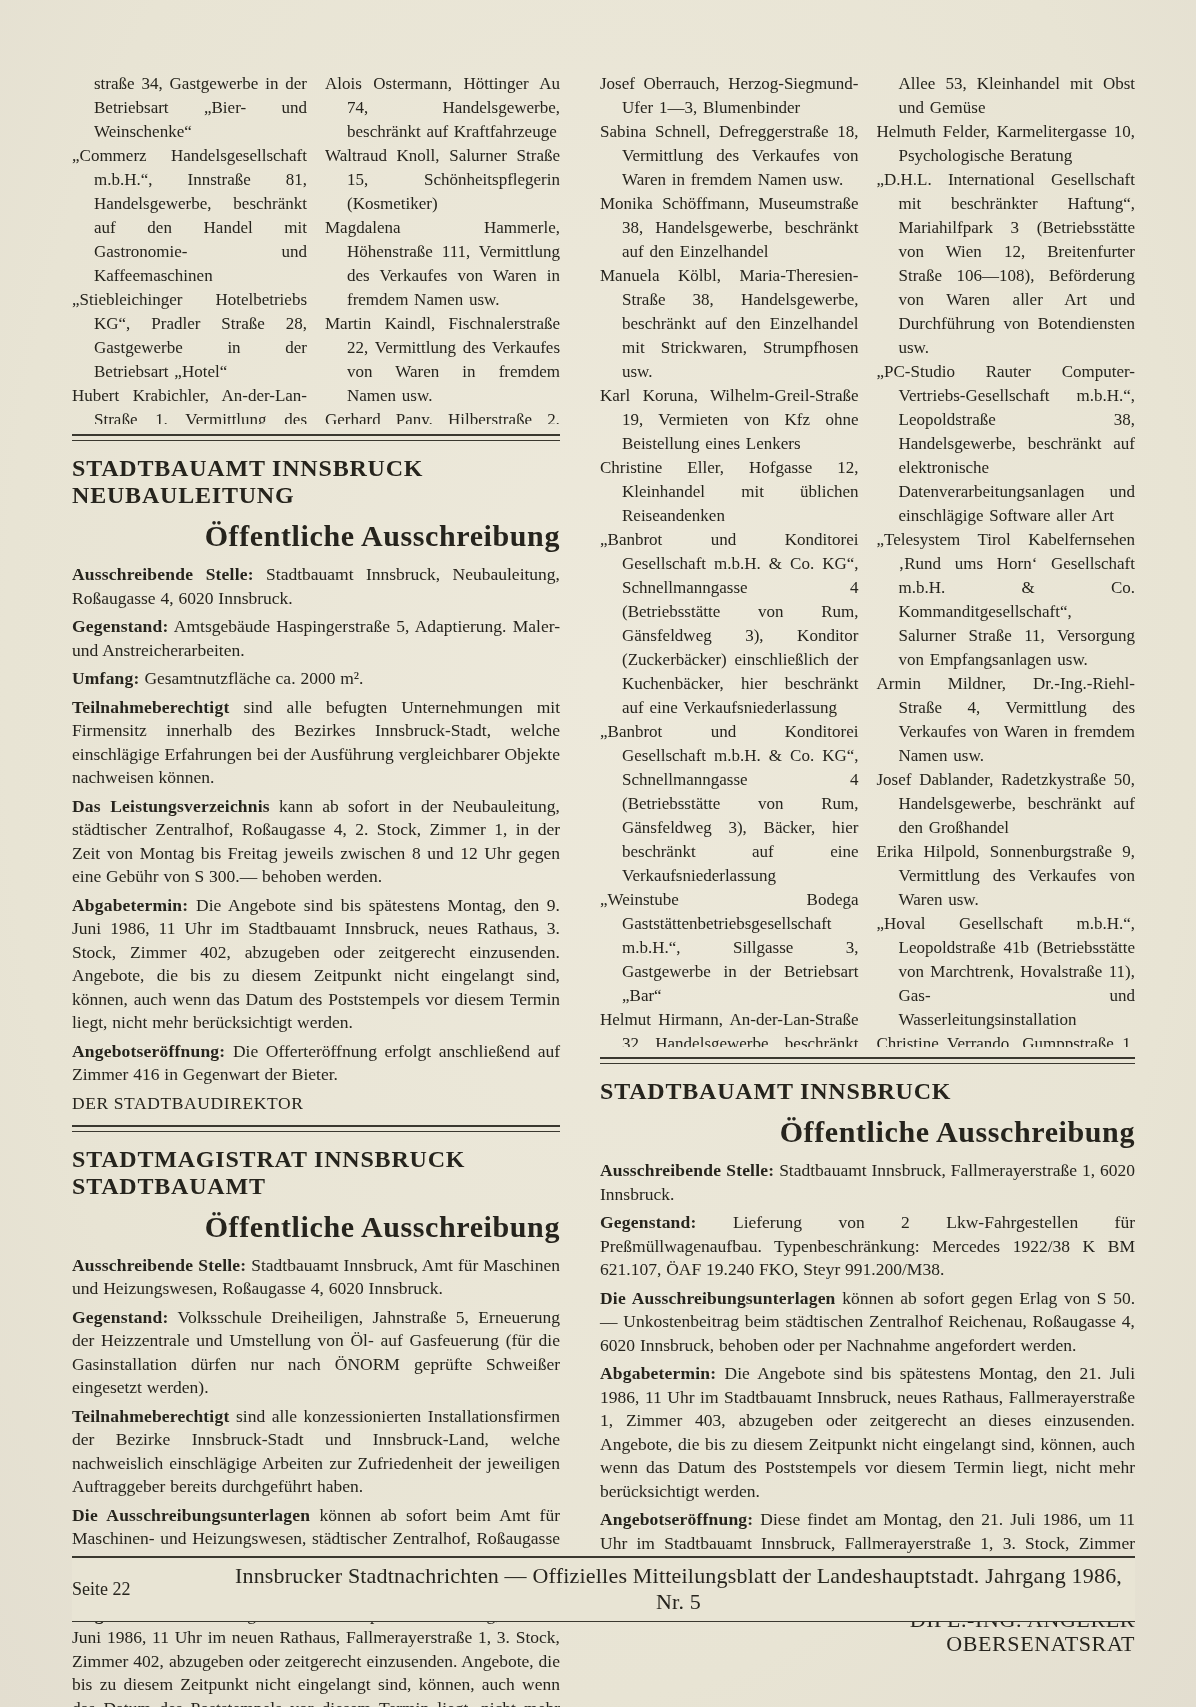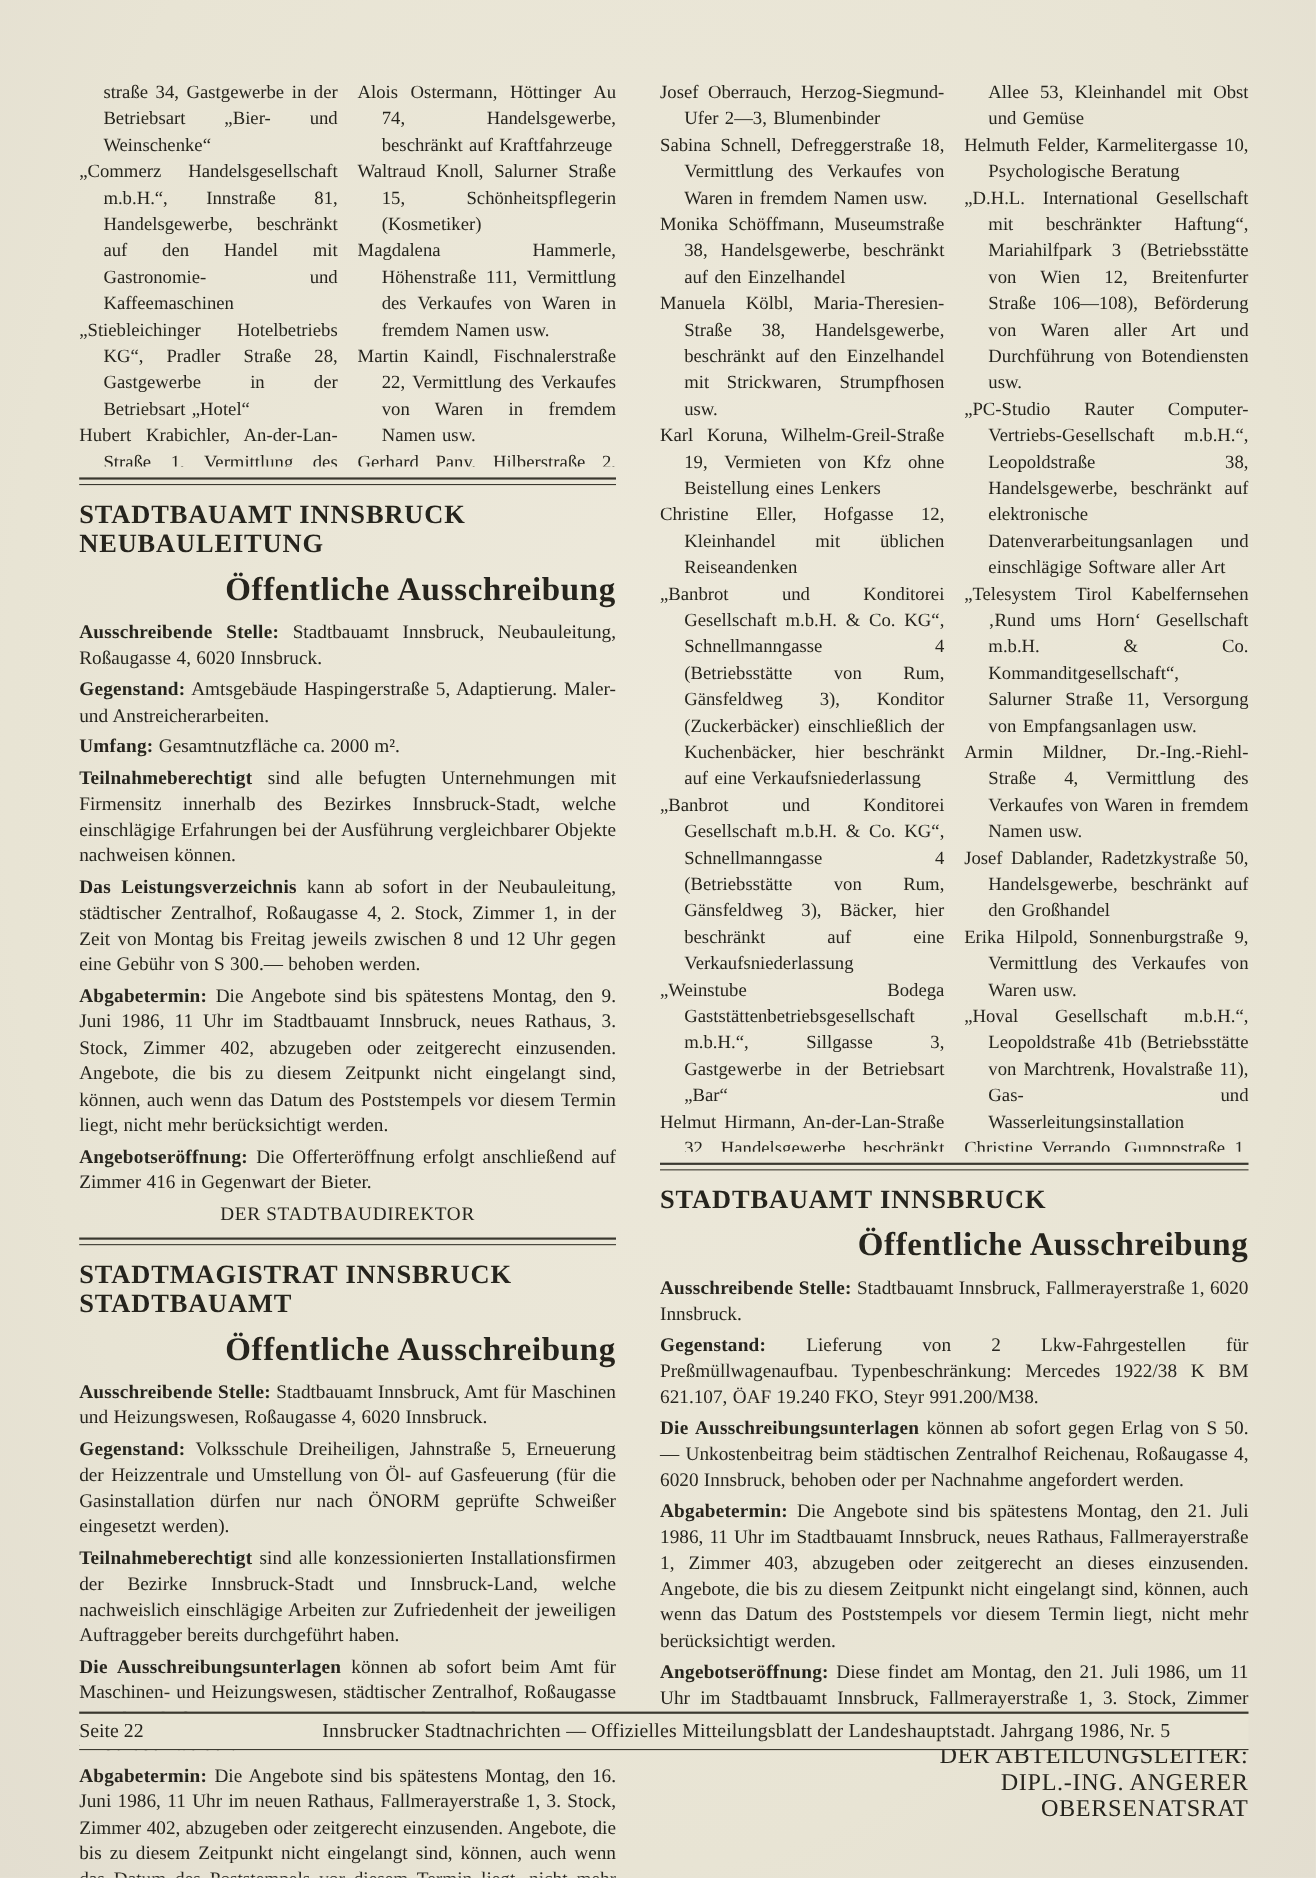--- a/index.html
+++ b/index.html
@@ -19,30 +19,30 @@
   .entry{
     margin:0;font-size:17px;line-height:24px;text-align:justify;
     padding-left:22px;text-indent:-22px;word-spacing:1.5px;
   }
   .entry.cont{text-indent:0;}
   .rule2{height:4px;border-top:2px solid #3a382f;border-bottom:1px solid #3a382f;margin:10px 0 16px;}
   .dept{font-weight:bold;font-size:24px;line-height:23px;letter-spacing:.8px;margin:4px 0 0;}
   .sec-title{font-weight:bold;font-size:30px;letter-spacing:.6px;margin:12px 0 10px;text-align:right;}
   .para{font-size:17.5px;line-height:23.5px;text-align:justify;margin:0 0 5px;word-spacing:.5px;}
   .para b{letter-spacing:.2px;}
-  .sig{font-size:17.5px;line-height:23px;text-align:center;letter-spacing:.6px;margin:4px 0 10px;}
+  .sig{font-size:17.5px;line-height:23px;text-align:left;letter-spacing:.6px;margin:4px 0 10px;}
   .sig3{margin:4px 0 0;}
   .sig3 div{font-size:22px;line-height:24px;text-align:right;letter-spacing:.6px;}
   .footer{
     position:absolute;left:72px;top:1556px;width:1063px;z-index:5;
     background:#e8e4d4;border-top:2px solid #3a382f;border-bottom:1.5px solid #3a382f;
     display:flex;align-items:center;padding:5px 0 6px;
   }
   .footer .pageno{font-size:18px;flex:0 0 150px;}
-  .footer .journal{font-size:18px;flex:1;text-align:center;letter-spacing:.2px;}
+  .footer .journal{font-size:22px;flex:1;text-align:center;letter-spacing:.2px;}
 </style>
 </head>
 <body>
 
 <div class="page">
   <div class="content">
 
     <div class="half-left">
       <div class="list2">
         <div class="listcol">
@@ -88,21 +88,21 @@
         <p class="para"><b>Teilnahmeberechtigt</b><span> sind alle konzessionierten Installationsfirmen der Bezirke Innsbruck-Stadt und Innsbruck-Land, welche nachweislich einschlägige Arbeiten zur Zufriedenheit der jeweiligen Auftraggeber bereits durchgeführt haben.</span></p>
         <p class="para"><b>Die Ausschreibungsunterlagen</b><span> können ab sofort beim Amt für Maschinen- und Heizungswesen, städtischer Zentralhof, Roßaugasse 4, Erdgeschoß, Zimmer 19, gegen einen Unkostenbeitrag von S 300.— behoben werden.</span></p>
         <p class="para"><b>Abgabetermin:</b><span> Die Angebote sind bis spätestens Montag, den 16. Juni 1986, 11 Uhr im neuen Rathaus, Fallmerayerstraße 1, 3. Stock, Zimmer 402, abzugeben oder zeitgerecht einzusenden. Angebote, die bis zu diesem Zeitpunkt nicht eingelangt sind, können, auch wenn das Datum des Poststempels vor diesem Termin liegt, nicht mehr berücksichtigt werden.</span></p>
 
       </div>
     </div>
 
     <div class="half-right">
       <div class="list2">
         <div class="listcol">
-          <p class="entry">Josef Oberrauch, Herzog-Siegmund-Ufer 2—3, Blumenbinder</p>
+          <p class="entry">Josef Oberrauch, Herzog-Siegmund-Ufer 1—3, Blumenbinder</p>
           <p class="entry">Sabina Schnell, Defreggerstraße 18, Vermittlung des Verkaufes von Waren in fremdem Namen usw.</p>
           <p class="entry">Monika Schöffmann, Museumstraße 38, Handelsgewerbe, beschränkt auf den Einzelhandel</p>
           <p class="entry">Manuela Kölbl, Maria-Theresien-Straße 38, Handelsgewerbe, beschränkt auf den Einzelhandel mit Strickwaren, Strumpfhosen usw.</p>
           <p class="entry">Karl Koruna, Wilhelm-Greil-Straße 19, Vermieten von Kfz ohne Beistellung eines Lenkers</p>
           <p class="entry">Christine Eller, Hofgasse 12, Kleinhandel mit üblichen Reiseandenken</p>
           <p class="entry">„Banbrot und Konditorei Gesellschaft m.b.H. &amp; Co. KG“, Schnellmanngasse 4 (Betriebsstätte von Rum, Gänsfeldweg 3), Konditor (Zuckerbäcker) einschließlich der Kuchenbäcker, hier beschränkt auf eine Verkaufsniederlassung</p>
           <p class="entry">„Banbrot und Konditorei Gesellschaft m.b.H. &amp; Co. KG“, Schnellmanngasse 4 (Betriebsstätte von Rum, Gänsfeldweg 3), Bäcker, hier beschränkt auf eine Verkaufsniederlassung</p>
           <p class="entry">„Weinstube Bodega Gaststättenbetriebsgesellschaft m.b.H.“, Sillgasse 3, Gastgewerbe in der Betriebsart „Bar“</p>
           <p class="entry">Helmut Hirmann, An-der-Lan-Straße 32, Handelsgewerbe, beschränkt auf den Handel mit Bodenbelägen und Textilien aller Art</p>
 

